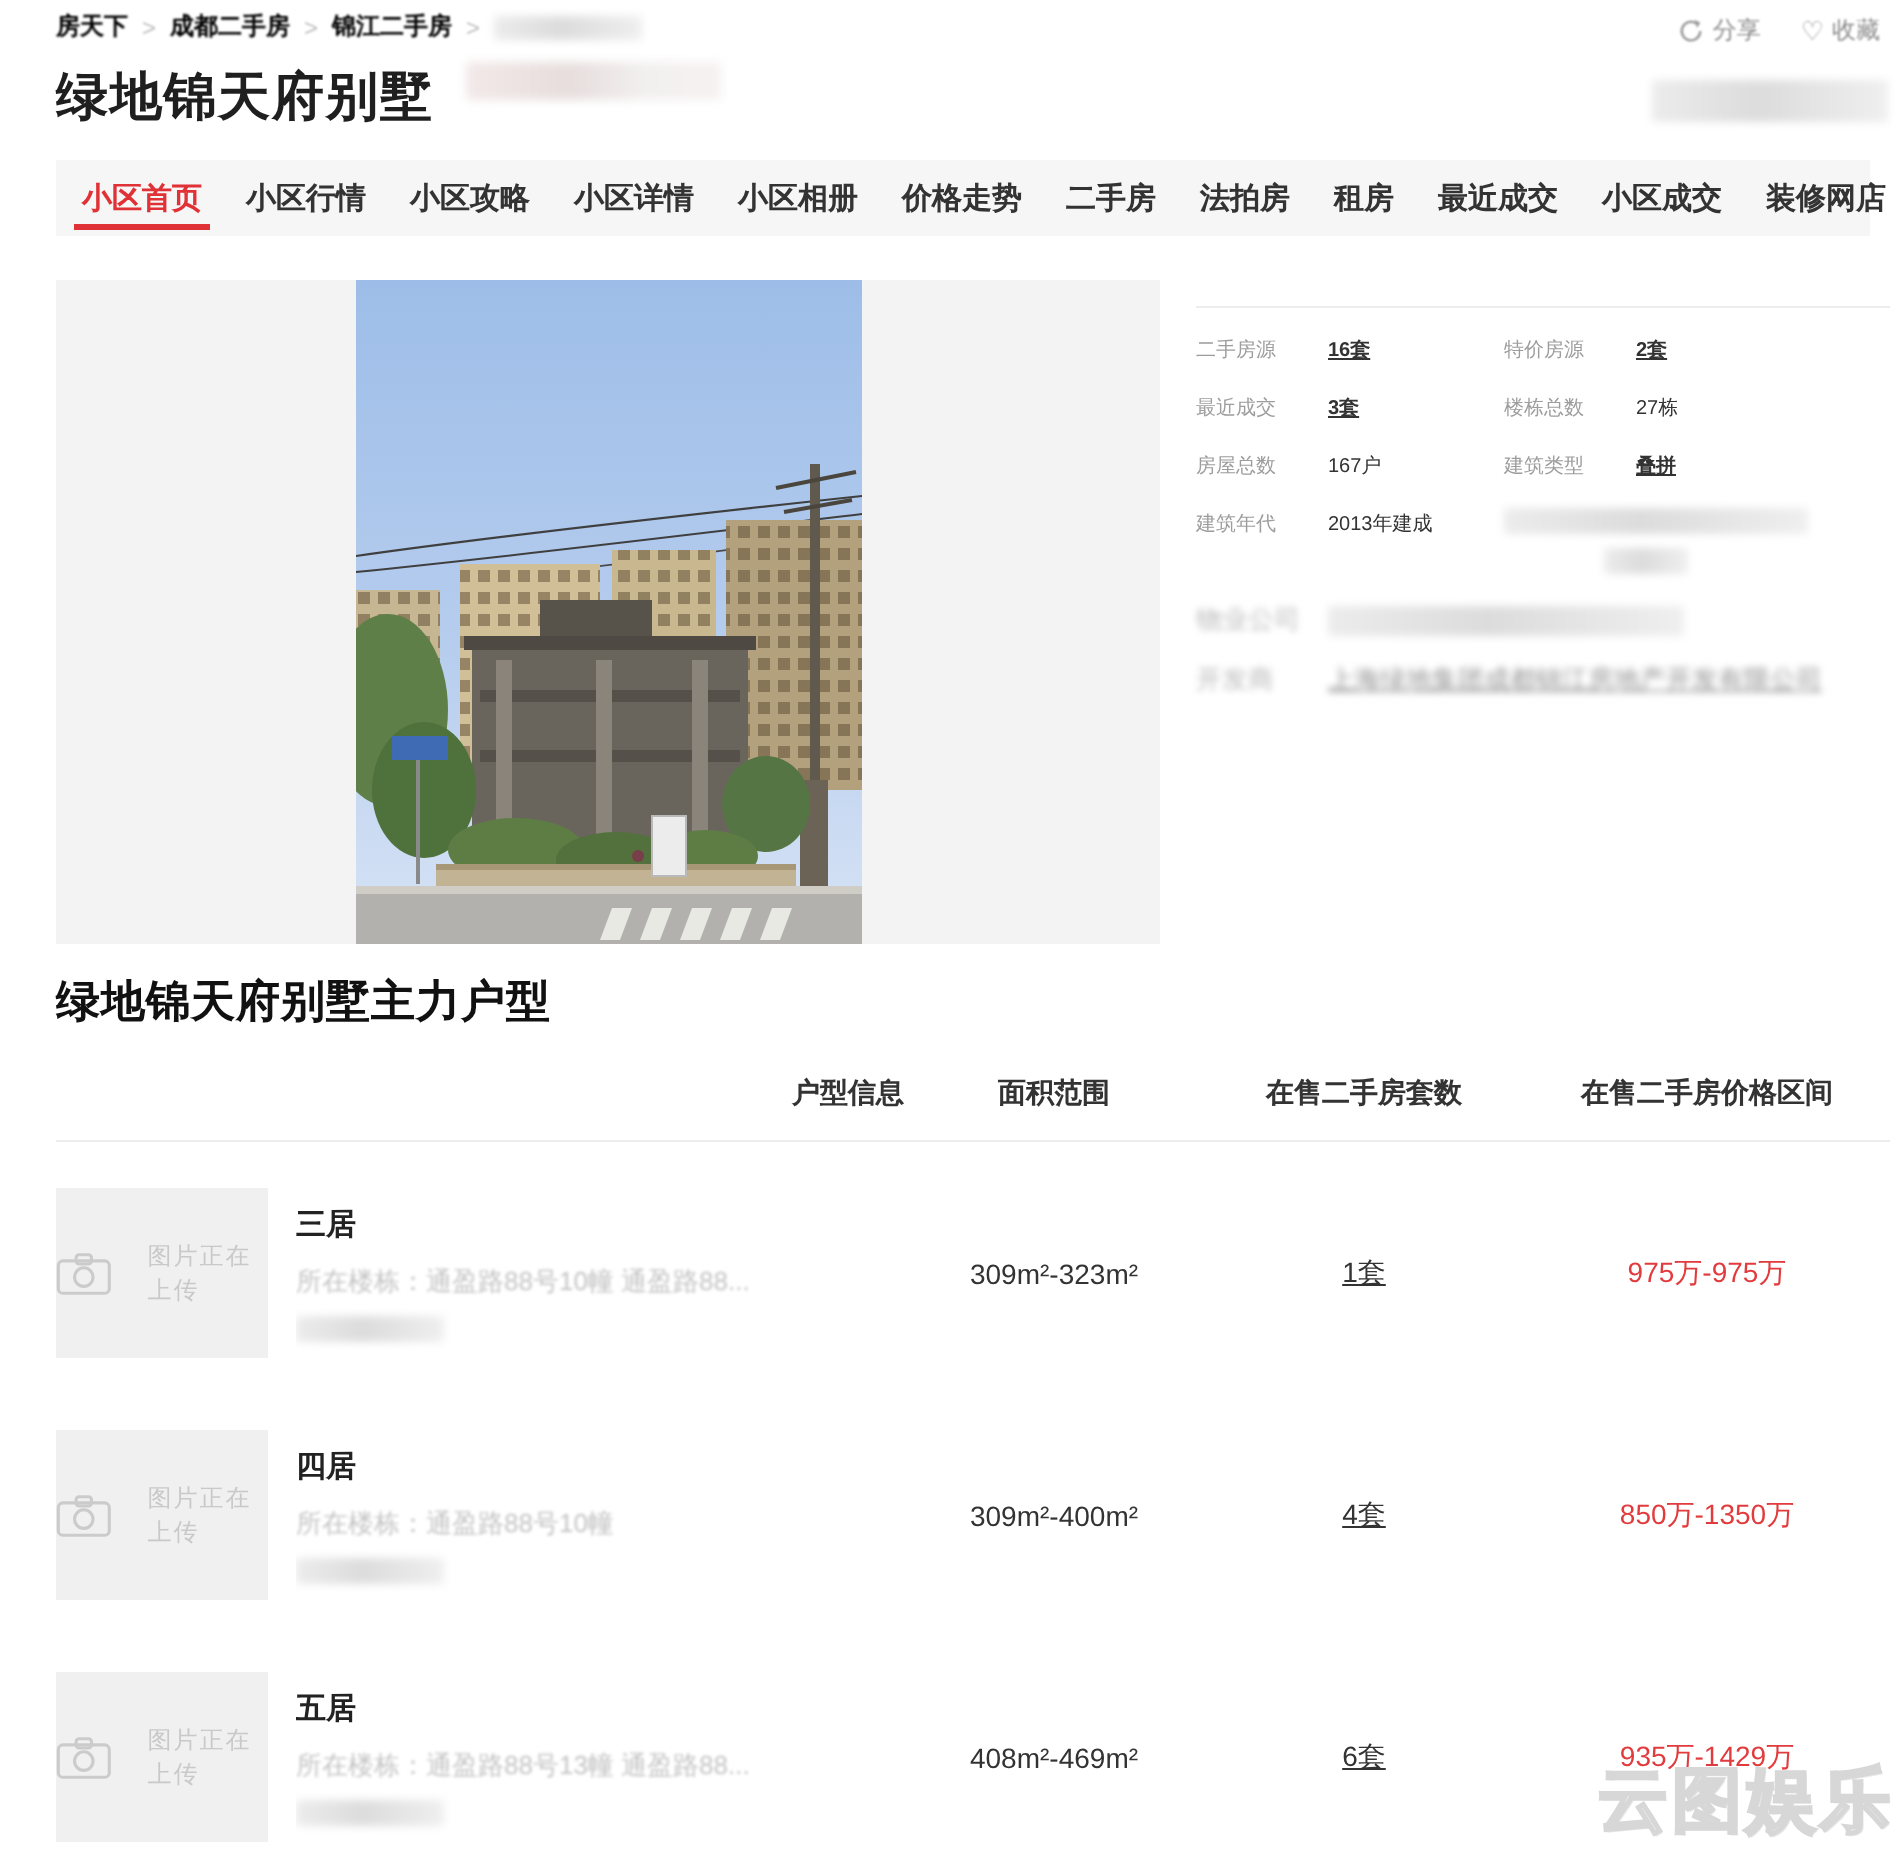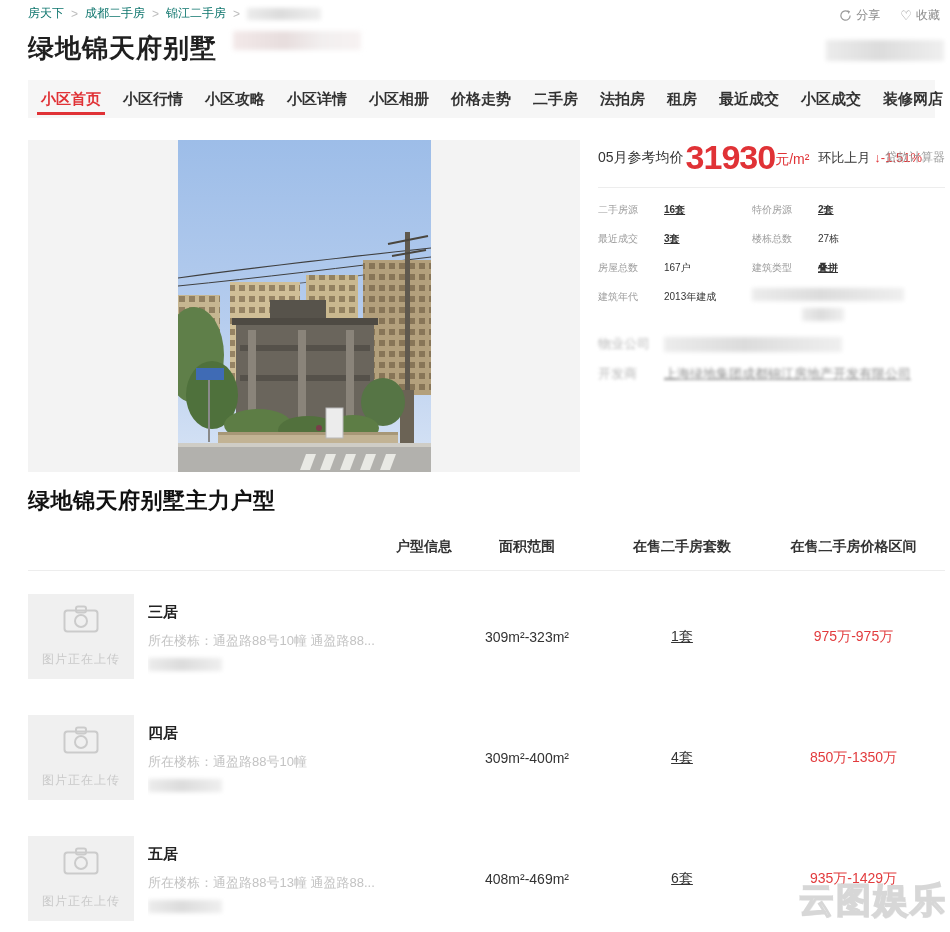--- a/index.html
+++ b/index.html
@@ -1,21 +1,21 @@
 <!DOCTYPE html>
 <html><head>
 <meta charset="utf-8">
 <style>
   * { box-sizing: border-box; margin: 0; padding: 0; }
   body { font-family: "Liberation Sans", "DejaVu Sans", sans-serif; background: #fff; }
   #page { position: relative; width: 950px; height: 932px; background: #fff; overflow: hidden; }
 
   
   .crumb { position: absolute; top: 5px; left: 28px; font-size: 12px; color: #a5a5a5; display: flex; align-items: center; gap: 7px; filter: blur(0.4px); }
-  .crumb .item { color: #0f766e; cursor: pointer; }
+  .crumb .item { color: #000000; cursor: pointer; font-weight: bold; }
   .crumb .sep { color: #bdbdbd; }
   .blur-chip { display: inline-block; background: linear-gradient(90deg,#ececec,#dcdcdc 45%,#efefef); filter: blur(2px); border-radius: 1px; }
   .crumb-tail { width: 74px; height: 12px; }
 
   
   .actions { position: absolute; top: 7px; right: 10px; display: flex; gap: 20px; font-size: 12px; color: #8c8c8c; filter: blur(0.55px); }
   .action { display: flex; align-items: center; gap: 4px; cursor: pointer; }
   .action svg { display: block; }
   .heart { font-size: 13px; line-height: 1; color: #9a9a9a; }
 
@@ -65,21 +65,21 @@
   .sec-title { position: absolute; top: 486px; left: 28px; font-size: 22px; font-weight: 700; color: #111; letter-spacing: 0.5px; }
 
   
   .htable { position: absolute; top: 532px; left: 28px; width: 917px; }
   .thead { display: grid; grid-template-columns: 424px 150px 160px 1fr; font-size: 14px; font-weight: 700; color: #333; padding: 6px 0 14px; border-bottom: 1px solid #ededed; }
   .thead .c { text-align: center; }
   .thead .c0 { text-align: right; }
   .trow { display: grid; grid-template-columns: 424px 150px 160px 1fr; align-items: center; height: 85px; margin-top: 36px; }
   .trow.first { margin-top: 23px; }
   .hcell { display: flex; gap: 14px; height: 85px; }
-  .thumb { width: 106px; height: 85px; background: #f0f0f0; flex: none; display: flex; flex-direction: column; align-items: center; justify-content: center; gap: 18px; cursor: pointer; }
+  .thumb { width: 106px; height: 85px; background: #f0f0f0; flex: none; display: flex; flex-direction: row; align-items: center; justify-content: center; gap: 18px; cursor: pointer; }
   .thumb .ph-txt { font-size: 12px; color: #c9c9c9; letter-spacing: 1px; }
   .hinfo { padding-top: 9px; overflow: hidden; }
   .hname { font-size: 15px; font-weight: 700; color: #222; cursor: pointer; }
   .hsub { margin-top: 10px; font-size: 13px; color: #c3c3c3; filter: blur(0.7px); white-space: nowrap; overflow: hidden; max-width: 250px; }
   .hline2 { margin-top: 8px; width: 74px; height: 13px; }
   .tcell { font-size: 14px; color: #333; text-align: center; }
   .count-link { text-decoration: underline; cursor: pointer; }
   .price-range { color: #e23b3d; }
 
   
@@ -220,29 +220,20 @@
         <polygon points="128,314 138,314 132,330 122,330"></polygon>
         <polygon points="148,314 158,314 152,330 142,330"></polygon>
         <polygon points="168,314 178,314 172,330 162,330"></polygon>
         <polygon points="188,314 198,314 192,330 182,330"></polygon>
         <polygon points="208,314 218,314 212,330 202,330"></polygon>
       </g>
     </svg>
   </div>
 
   <div class="panel">
-    <div class="price-row">
-      <span class="avg-label">05月参考均价</span>
-      <span class="price-big">31930</span>
-      <span class="price-unit">元/m²</span>
-      <span class="mom">
-        <span>环比上月</span><span class="mom-val">↓-1.51%</span>
-      </span>
-      <span class="calc-link">贷款计算器</span>
-    </div>
     <div class="panel-divider"></div>
 
     <div class="info">
       <div class="cell">
         <span class="lbl">二手房源</span>
         <span class="val link">16套</span>
       </div>
       <div class="cell">
         <span class="lbl">特价房源</span>
         <span class="val link">2套</span>

